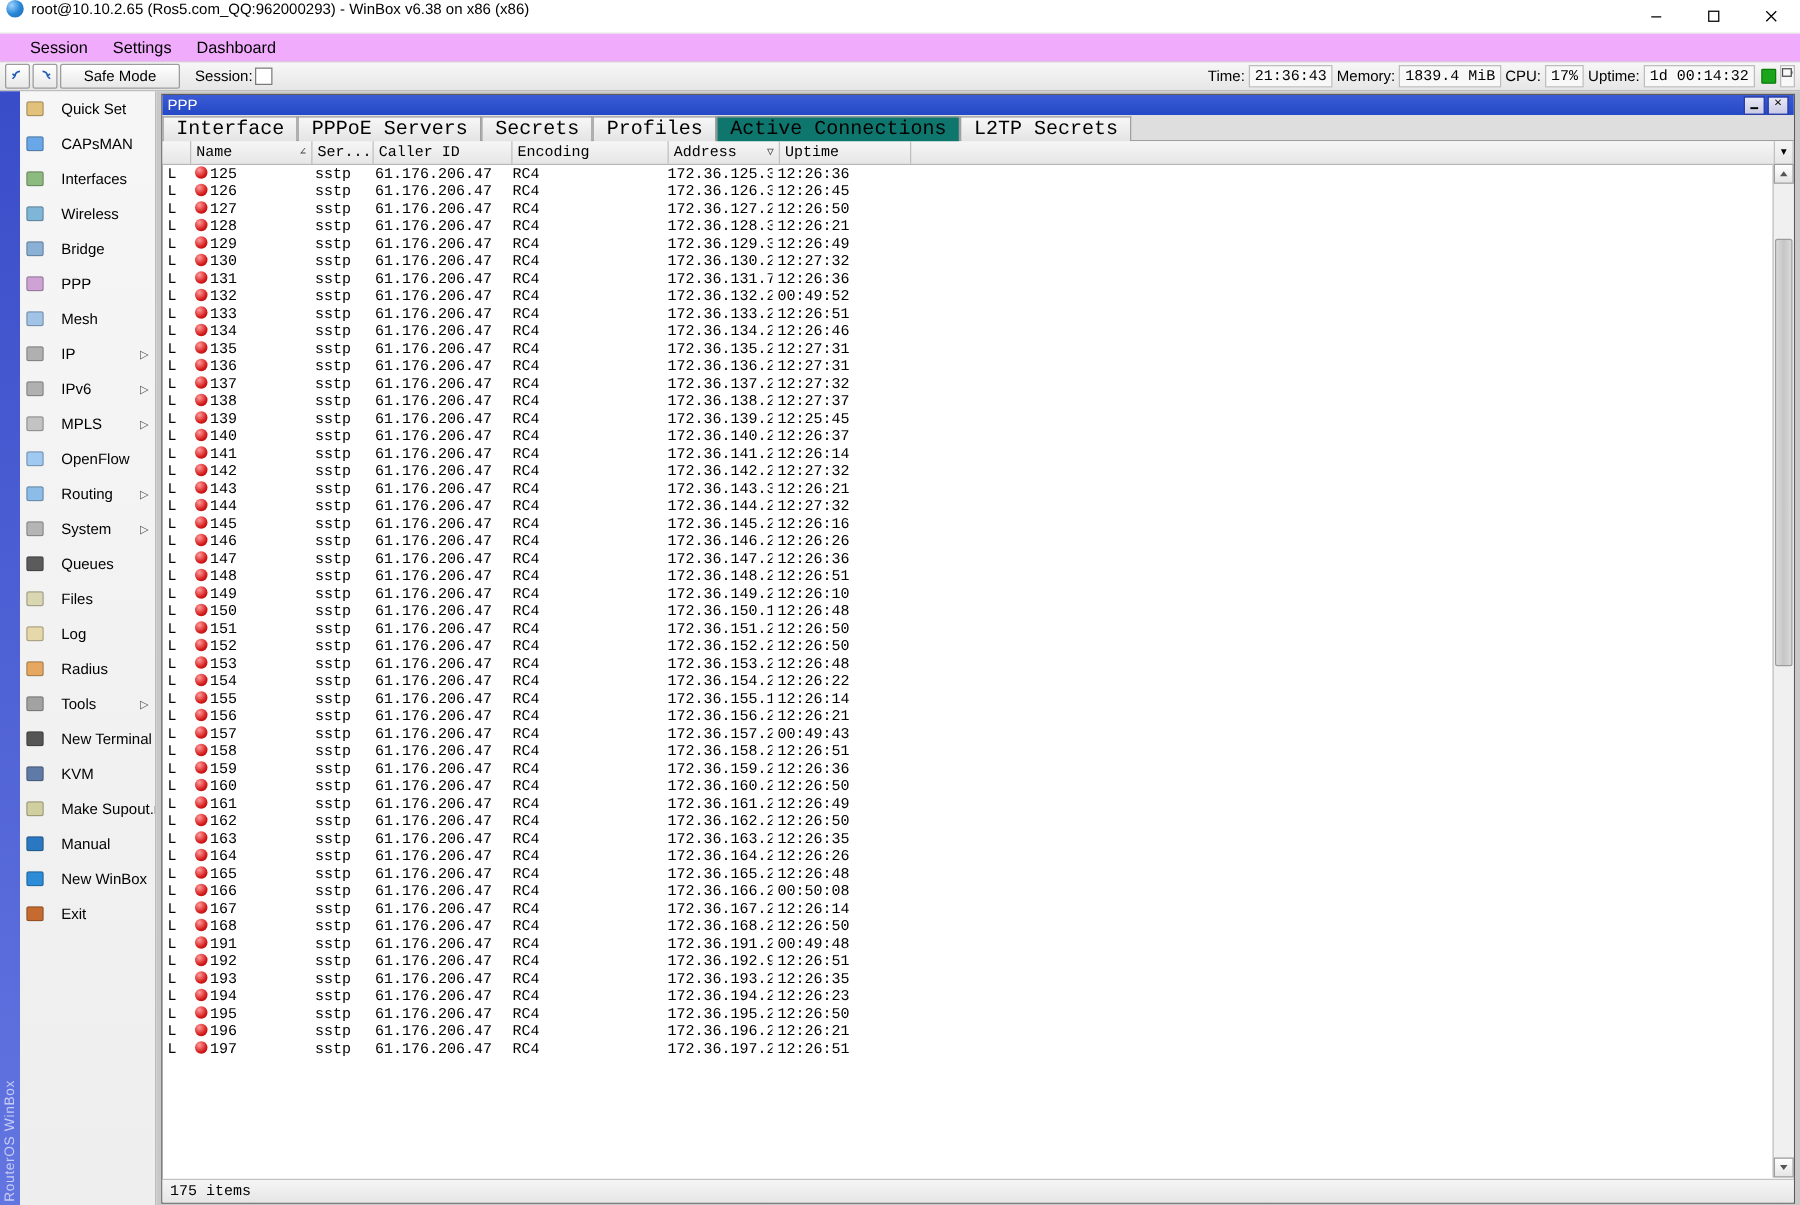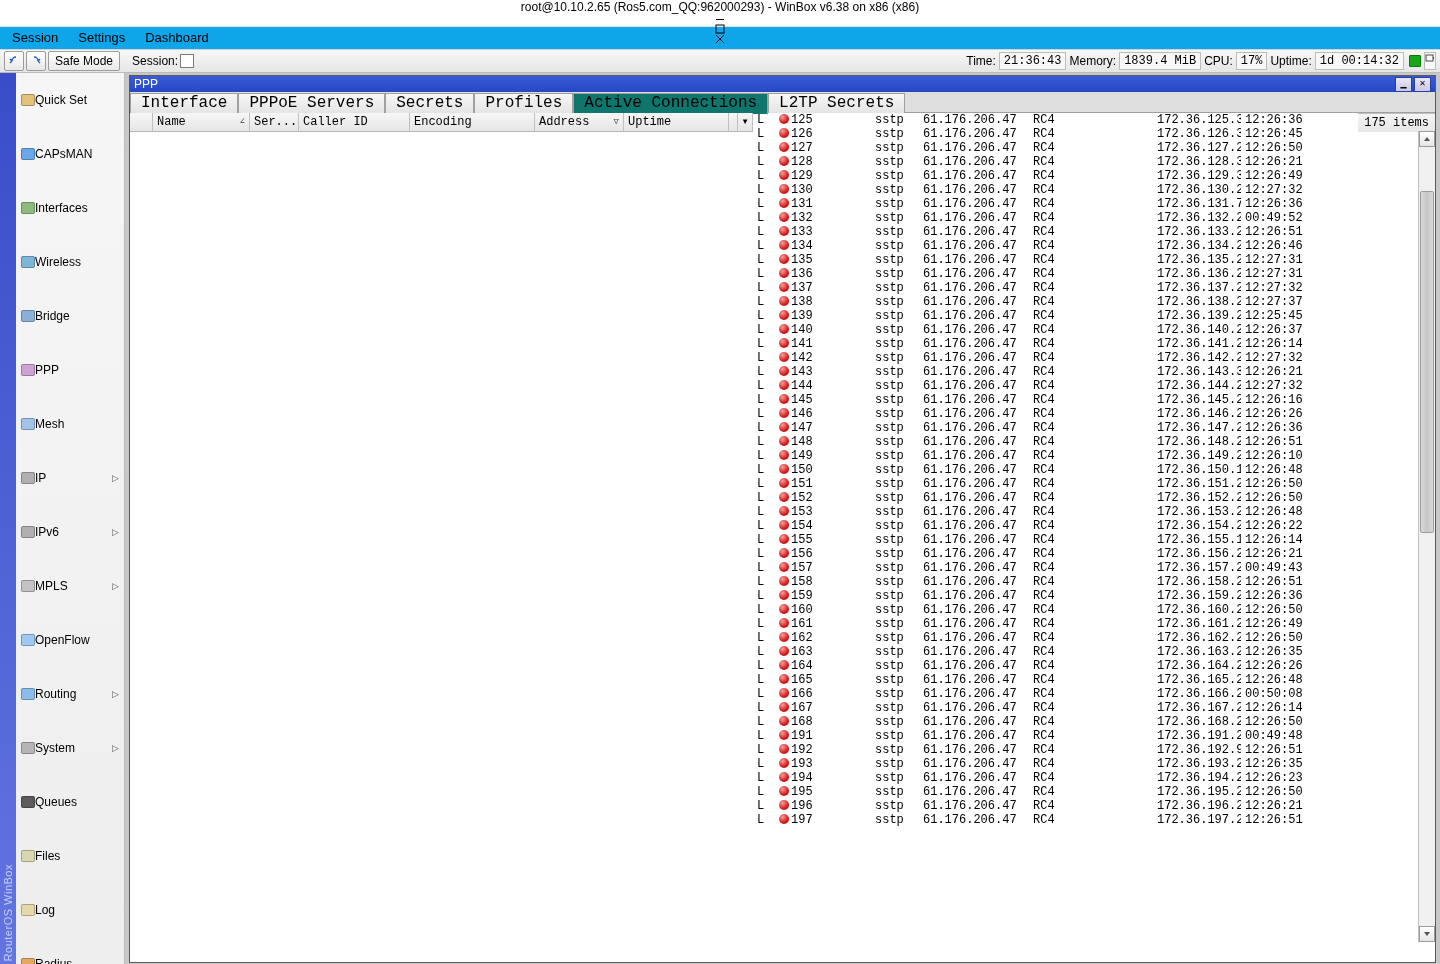--- a/index.html
+++ b/index.html
@@ -10,67 +10,67 @@
     --grad-b:#e5e5e5;
     --grid-border:#d9d9d9;
     --sidebar-strip:#3a4dc9;
     --panel-title:#3b5bd5;
     --row-line:#e4e4e4;
     --font-family: "Segoe UI", Tahoma, Geneva, sans-serif;
     --mono: "Courier New", Courier, monospace;
   }
   html,body{margin:0;padding:0;width:1440px;height:964px;overflow:hidden;font-family:var(--font-family);font-size:12px;background:#ffffff;}
   
-  .title-bar{display:flex;align-items:center;height:26px;border-bottom:1px solid #e6e6e6;background:#ffffff;flex-direction:column;}
+  .title-bar{display:flex;height:26px;border-bottom:1px solid #e6e6e6;background:#ffffff;}
   .title-bar .app-icon{width:14px;height:14px;margin:0 6px 0 5px;border-radius:50%;background:radial-gradient(circle at 30% 30%,#9cd3ff 0,#2b88d8 50%,#1a67b3 100%)}
   .title-bar .title{flex:1;color:#000;font-size:12px;padding-left:0}
   .title-bar .win-btn{width:46px;height:26px;display:flex;align-items:center;justify-content:center;color:#000}
   .title-bar .win-btn svg{width:10px;height:10px}
   
-  .menu-bar{display:flex;align-items:center;height:22px;border-bottom:1px solid #d2d2d2;background:#0ea5e9;padding-left:2px}
+  .menu-bar{display:flex;align-items:center;height:22px;border-bottom:1px solid #d2d2d2;background:#f0abfc;padding-left:14px}
   .menu-bar .m{padding:0 10px;height:22px;line-height:22px;font-size:13px}
   
   .tool-bar{display:flex;align-items:center;height:22px;border-bottom:1px solid #bcbcbc;background:linear-gradient(#f7f7f7,#e6e6e6);padding-left:4px;position:relative}
-  .tool-bar .tbtn{height:18px;line-height:18px;border:1px solid #9c9c9c;background:linear-gradient(#ffffff,#e8e8e8);padding:0 6px;margin-right:2px;font-size:12px;display:flex;align-items:center;border-radius:2px}
+  .tool-bar .tbtn{height:18px;line-height:18px;border:1px solid #9c9c9c;background:linear-gradient(#ffffff,#e8e8e8);padding:0 18px;margin-right:2px;font-size:12px;display:flex;align-items:center;border-radius:2px}
   .tool-bar .iconbtn{width:18px;padding:0;justify-content:center}
   .tool-bar .iconbtn svg{width:12px;height:12px}
   .tool-bar .sess-lbl{margin-left:10px}
   .tool-bar .status{margin-left:auto;display:flex;align-items:center;gap:3px;padding-right:4px;font-family:var(--mono);font-size:12px}
   .tool-bar .status .statlbl{font-family:Liberation Sans, sans-serif}
   .tool-bar .status .statval{border:1px solid #bdbdbd;background:#f8f8f8;padding:0 4px;height:16px;line-height:16px}
   .tool-bar .status .led{width:10px;height:10px;background:#1aa51a;border:1px solid #0a7a0a;border-radius:1px;margin-left:2px}
   .tool-bar .chk{width:12px;height:12px;border:1px solid #7a7a7a;background:#fff;margin-left:2px}
   
   .main{display:flex;height:calc(964px - 26px - 22px - 22px)}
   
   .side-strip{width:16px;background:linear-gradient(180deg,#3a4dc9 0,#6375e0 100%);position:relative}
   .side-strip .vtxt{position:absolute;bottom:6px;left:50%;transform:translateX(-50%) rotate(180deg);writing-mode:vertical-rl;color:#c6cdf5;font-size:11px;letter-spacing:0.5px}
   .sidebar{width:108px;background:linear-gradient(#f6f6f6,#eeeeee);border-right:1px solid #bcbcbc;overflow:hidden}
-  .sidebar .item{display:flex;align-items:center;height:20px;padding:17px 5px;gap:0;font-size:12px;color:#000; white-space:nowrap}
+  .sidebar .item{display:flex;align-items:center;height:20px;padding:4px 5px;gap:14px;font-size:12px;color:#000; white-space:nowrap}
   .sidebar .item .glyph{width:14px;height:14px;flex:0 0 14px;display:flex;align-items:center;justify-content:center}
   .sidebar .item .caret{margin-left:auto;color:#555;font-size:9px}
   
   .ic{display:inline-block;border-radius:2px}
   
   .content{flex:1;position:relative;background:#c8c8c8}
   .panel{position:absolute;left:4px;right:4px;top:2px;bottom:4px;border:1px solid #5a5a5a;background:#ffffff;display:flex;flex-direction:column}
   .panel-title{height:16px;background:linear-gradient(#3b5bd5,#2448c6);color:#fff;display:flex;align-items:center;padding:0 4px;font-size:12px}
   .panel-title .sp{flex:1}
   .panel-title .pbtn{width:15px;height:13px;margin-left:2px;background:linear-gradient(#e9e9f5,#c9c9e5);border:1px solid #2b3ea4;font-size:10px;line-height:11px;text-align:center;color:#000;font-family:var(--mono)}
   
   .tabs{display:flex;height:20px;background:#dedede;border-bottom:1px solid #a0a0a0;padding-left:0}
   .tabs .tab{padding:0 10px;height:19px;line-height:19px;border:1px solid #a0a0a0;border-bottom:none;background:linear-gradient(#f7f7f7,#e4e4e4);margin-top:1px;margin-right:0;font-family:var(--mono);font-size:16px}
   .tabs .tab.active{background:#0f766e;position:relative;top:0;height:20px;border-bottom:1px solid #fff;margin-bottom:-1px}
   
   .panel-tools{height:26px;display:flex;align-items:center;padding:0 4px;border-bottom:1px solid #c6c6c6;background:linear-gradient(#fafafa,#ececec)}
   .ptbtn{width:22px;height:22px;border:1px solid #9c9c9c;background:linear-gradient(#fff,#eaeaea);display:flex;align-items:center;justify-content:center;margin-right:3px;border-radius:2px}
   .ptbtn svg{width:14px;height:14px}
   .find-btn{margin-left:auto;height:18px;border:1px solid #9c9c9c;background:linear-gradient(#fff,#e8e8e8);padding:0 8px;font-style:italic;color:#555;border-radius:2px}
   
-  .table-wrap{flex:1;display:flex;flex-direction:row;position:relative}
+  .table-wrap{flex:1;display:flex;flex-direction:column;position:relative}
   .thead{display:flex;height:18px;border-bottom:1px solid #b6b6b6;background:linear-gradient(#f6f6f6,#e6e6e6);font-family:var(--mono);font-size:12px}
   .th{border-right:1px solid #c0c0c0;padding:0 4px;height:18px;line-height:18px;display:flex;align-items:center}
   .th .mk{margin-left:auto;font-size:9px;color:#444}
   .tbody{flex:1;overflow:auto;font-family:var(--mono);font-size:12px;position:relative}
   .tr{display:flex;height:14px;line-height:14px;border-bottom:0}
   .td{padding:0 4px;height:14px;overflow:hidden;white-space:nowrap}
   .td .icon{display:inline-block;width:10px;height:10px;border-radius:50%;background:radial-gradient(circle at 35% 30%,#ff9b9b 0,#d51b1b 60%,#9e0000 100%);vertical-align:middle;margin-right:2px;position:relative;top:-1px}
   .scrollbar-v{width:16px;background:#f0f0f0;border-left:1px solid #c0c0c0;position:absolute;right:0;top:18px;bottom:20px}
   .scrollbar-v .arrow{height:16px;border:1px solid #9c9c9c;background:linear-gradient(#fff,#e5e5e5);display:flex;align-items:center;justify-content:center;box-sizing:border-box}
   .scrollbar-v .arrow svg{width:8px;height:8px}

